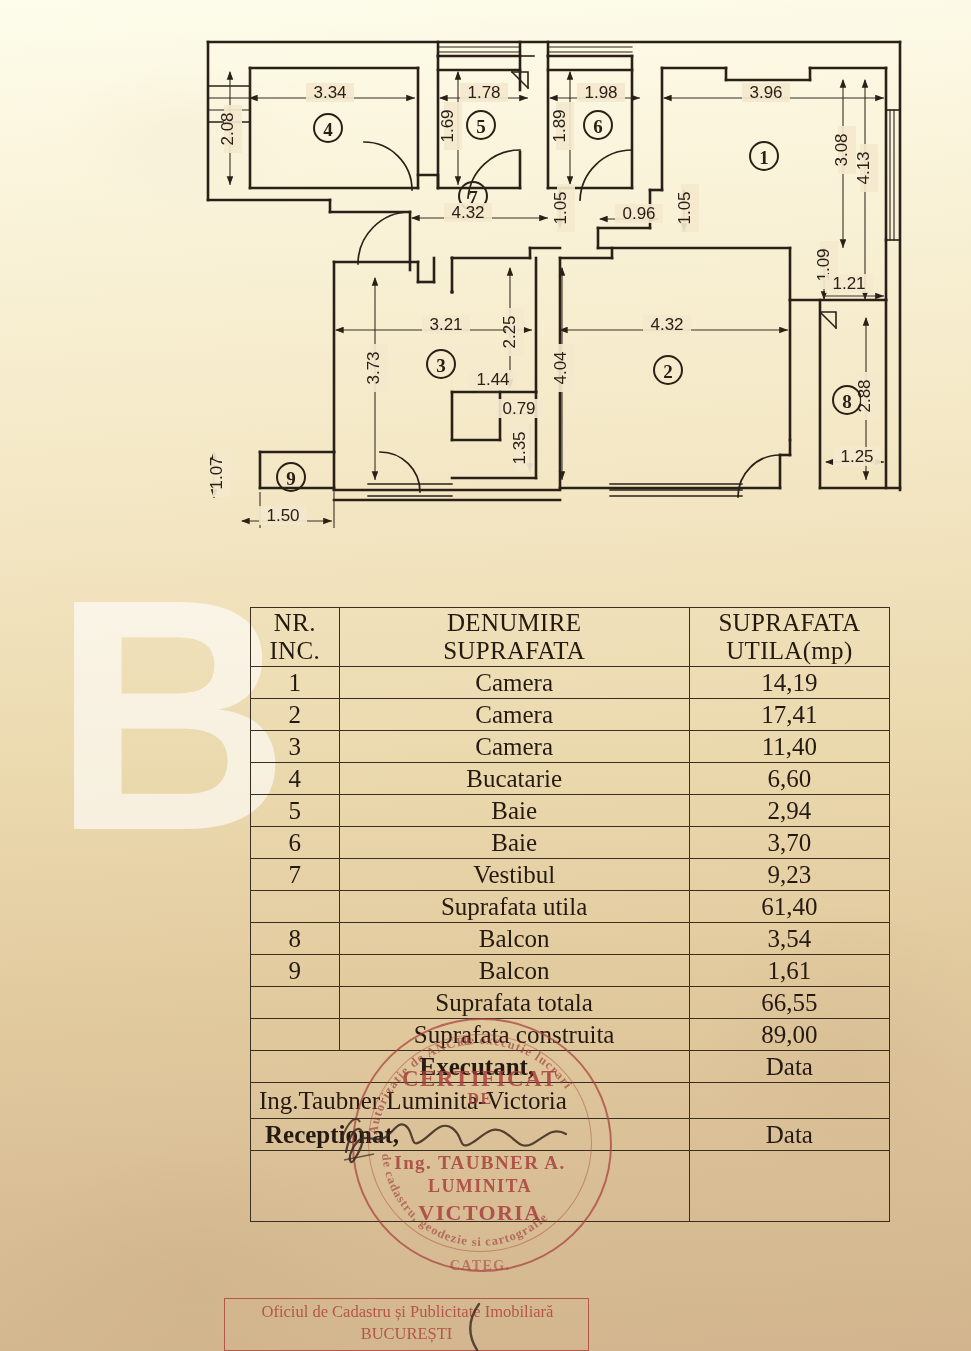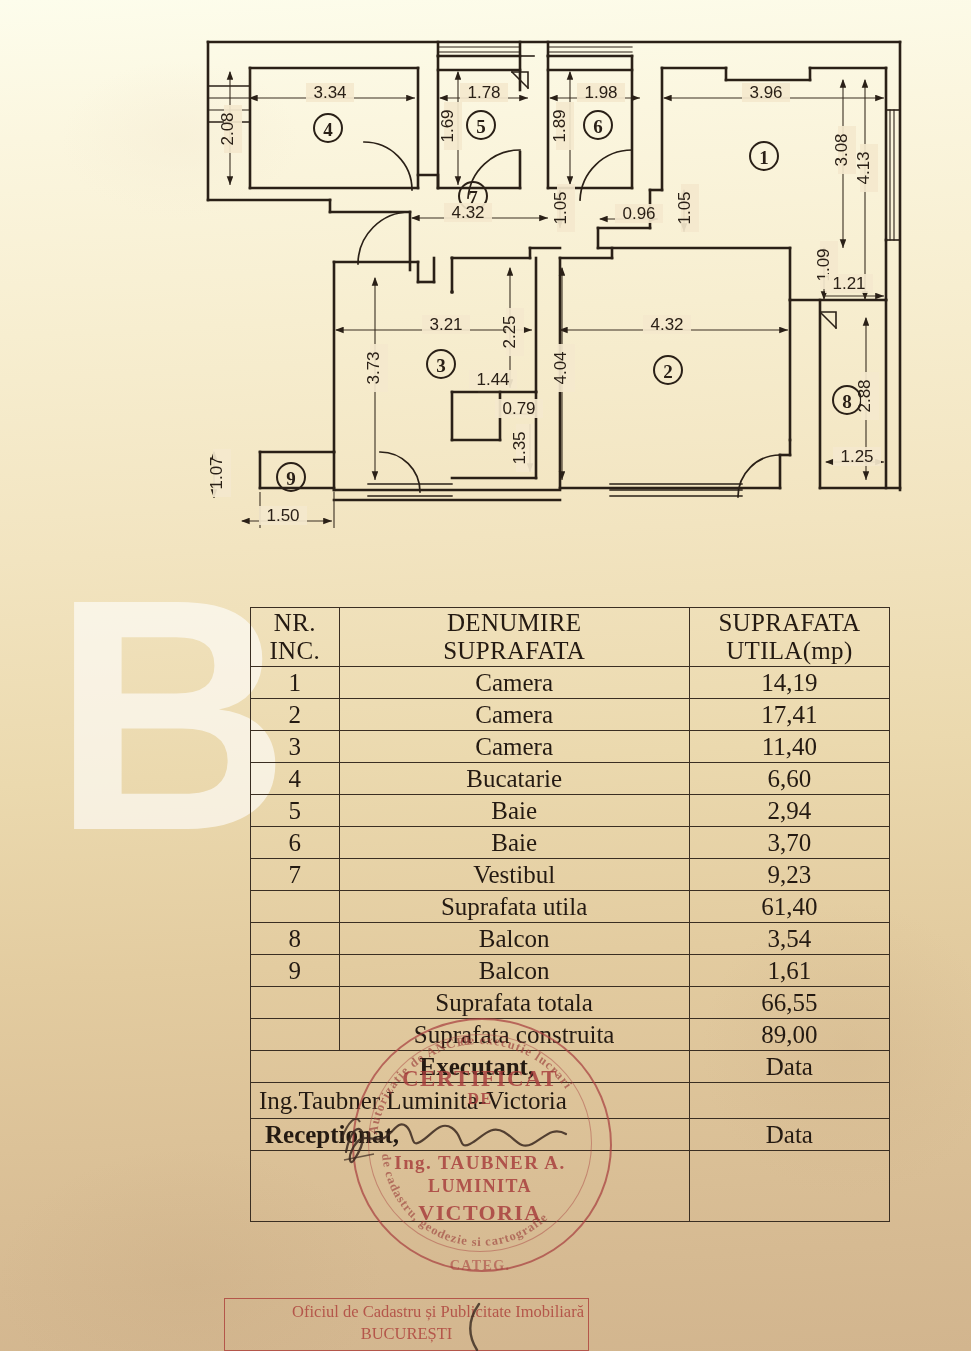--- a/index.html
+++ b/index.html
@@ -73,21 +73,21 @@
   
   #signature{position:absolute;left:340px;top:1108px;width:260px;height:70px;pointer-events:none;}
   
   #ocpi{
     position:absolute;left:224px;top:1298px;width:355px;
     border:1.6px solid #b4564a;color:#b4564a;
     font-family:"Liberation Serif",serif;font-size:16.5px;
     text-align:center;line-height:1.35;padding:2px 4px 4px 4px;
     background:transparent;
   }
-  #ocpi .l1{text-align:right;padding-left:2px;}
+  #ocpi .l1{text-align:center;padding-left:2px;}
   #ocpiStroke{position:absolute;left:455px;top:1300px;width:80px;height:55px;pointer-events:none;}
 </style>
 </head>
 <body>
 
 <div class="blotch" style="left:60px;top:60px;width:240px;height:160px;background:radial-gradient(rgba(246,238,214,.6),rgba(246,238,214,0) 70%);"></div>
 <div class="blotch" style="left:700px;top:900px;width:300px;height:300px;background:radial-gradient(rgba(205,176,136,.28),rgba(205,176,136,0) 70%);"></div>
 <div class="blotch" style="left:0px;top:1150px;width:380px;height:260px;background:radial-gradient(rgba(200,170,130,.30),rgba(200,170,130,0) 72%);"></div>
 
 <div id="watermark">B</div>

